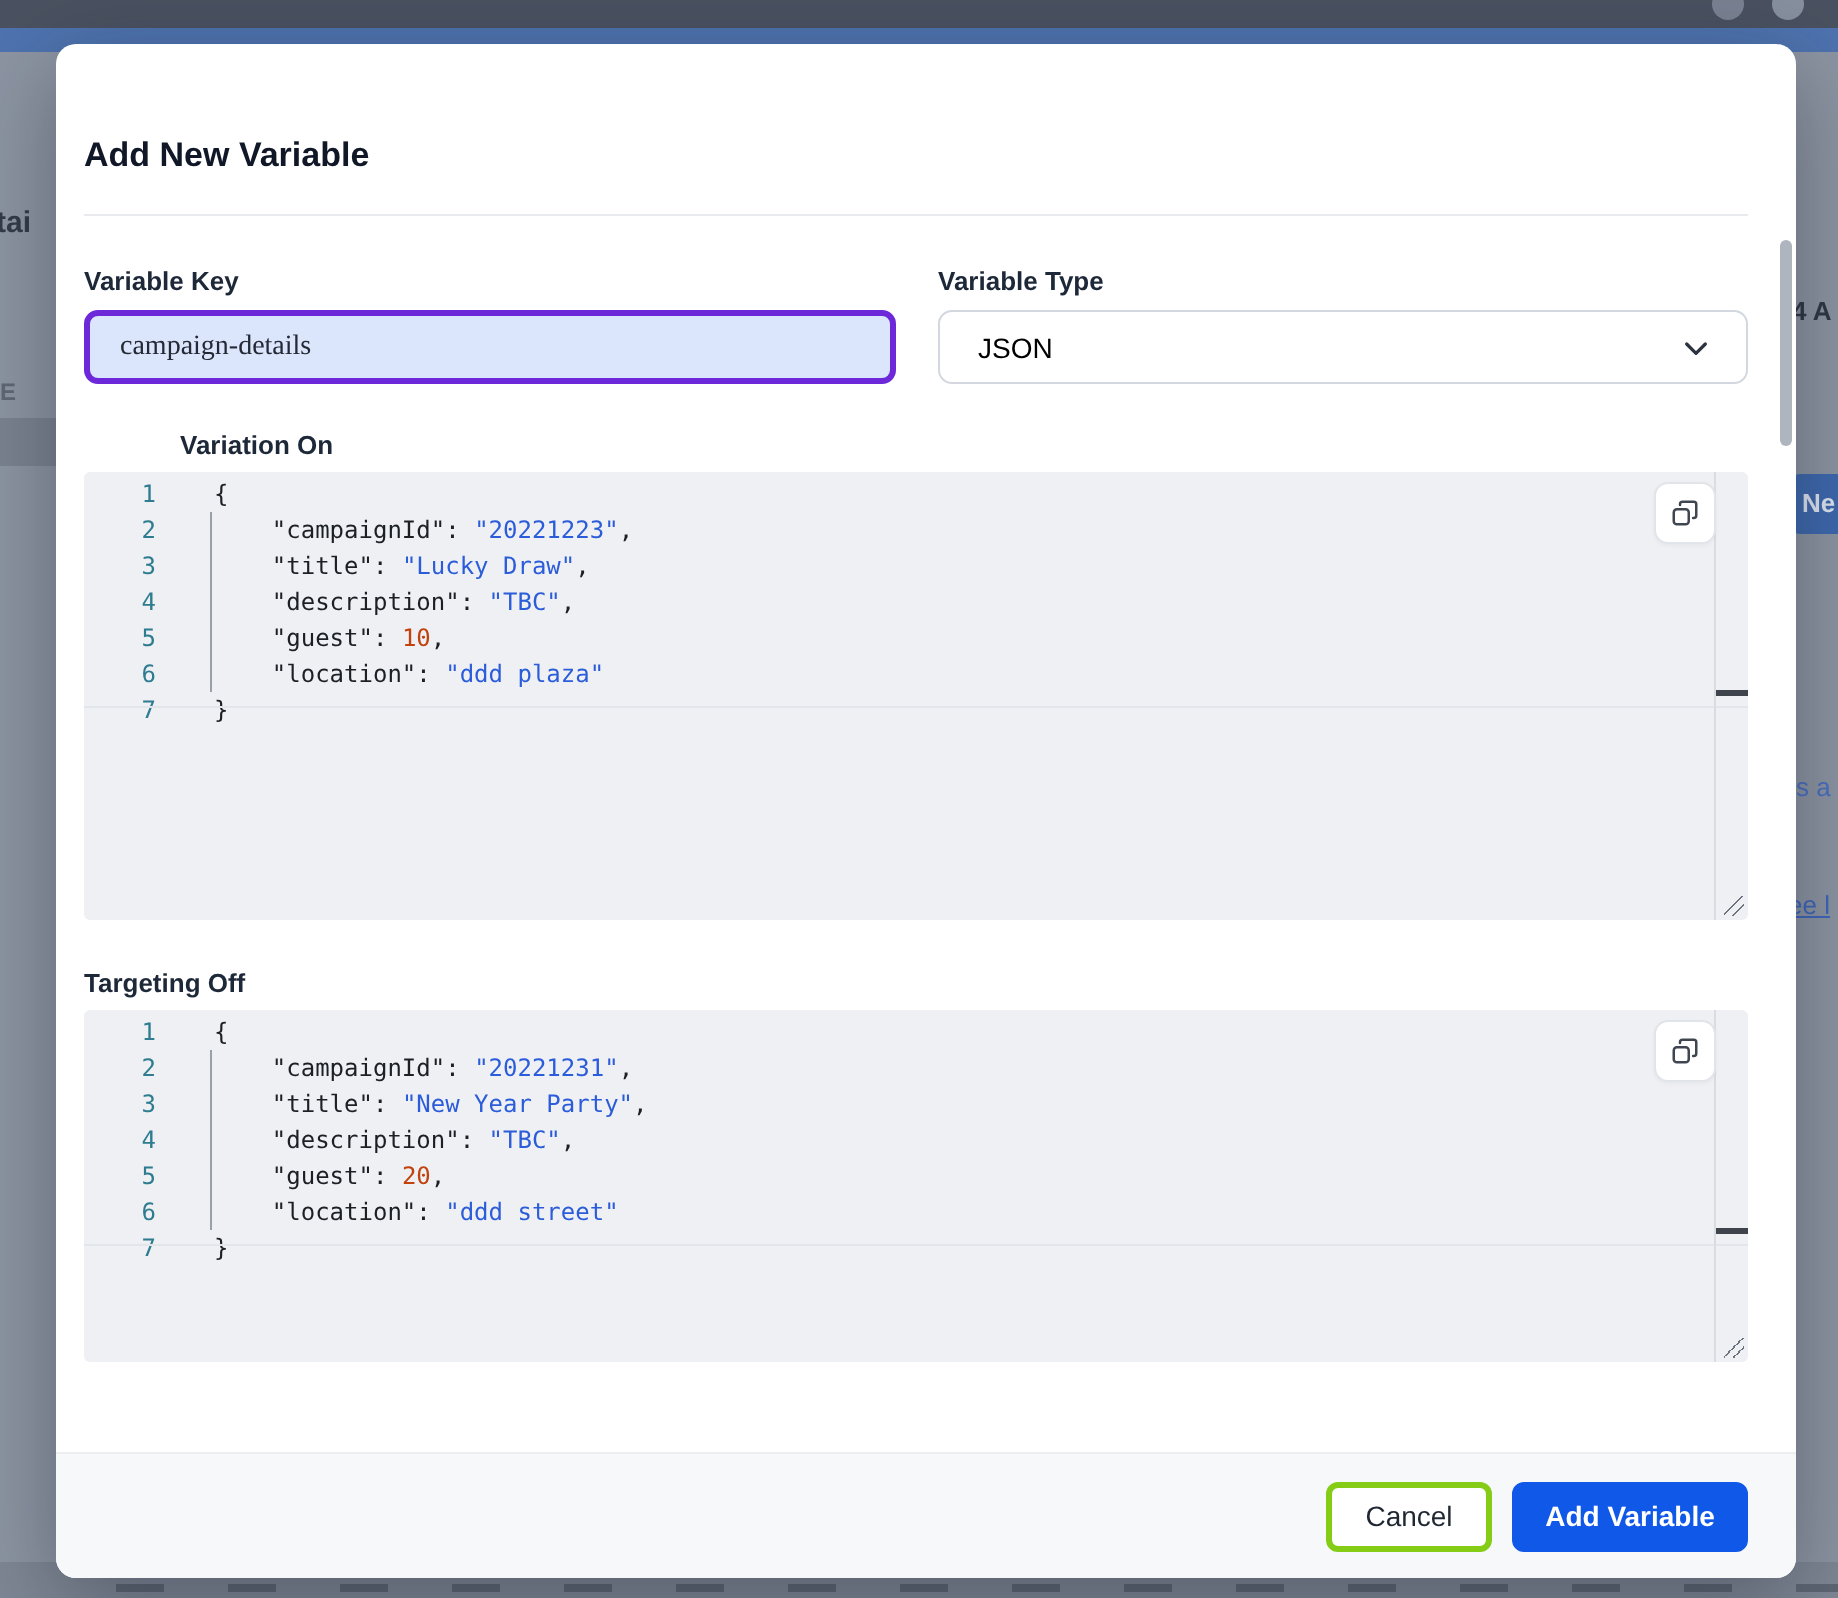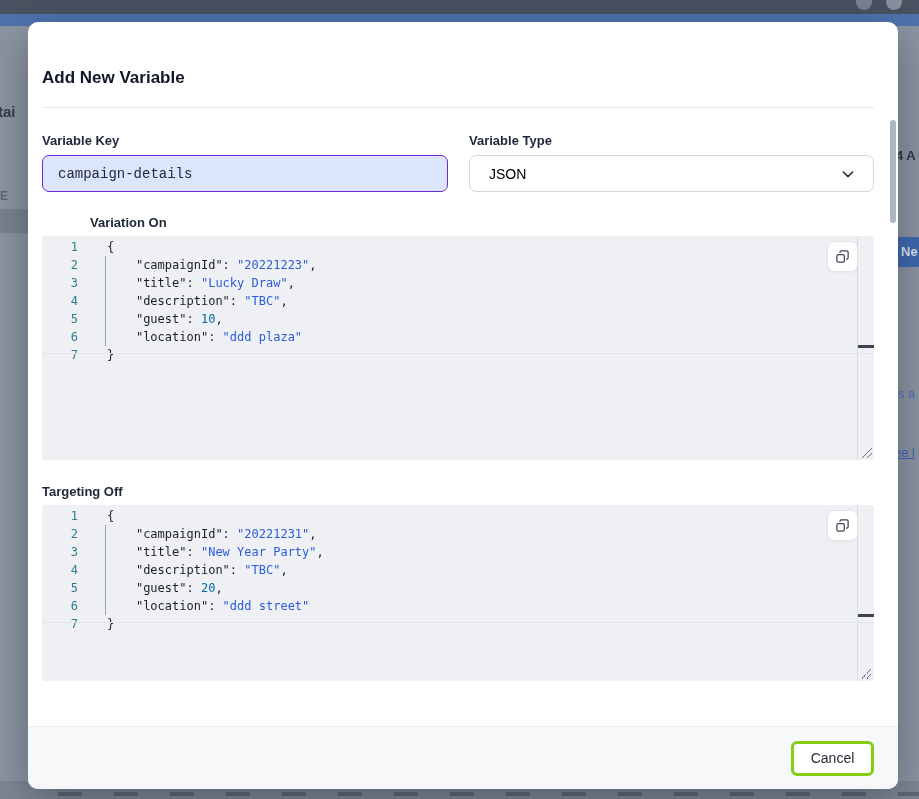--- a/index.html
+++ b/index.html
@@ -28,39 +28,39 @@
     background:repeating-linear-gradient(90deg,#59616e 0,#59616e 24px,transparent 24px,transparent 56px); }
 
   
   .modal { position:absolute; left:28px; top:22px; width:870px; height:767px; background:#ffffff; border-radius:10px; box-shadow:0 12px 45px rgba(20,25,40,.38); z-index:10; }
   .modal-title { position:absolute; left:14px; top:46px; font-size:17px; font-weight:700; color:#101828; }
   .title-divider { position:absolute; left:14px; top:85px; width:832px; height:1px; background:#e8eaee; }
 
   .field-label { position:absolute; font-size:13px; font-weight:600; color:#1d2838; }
   .lab-key { left:14px; top:111px; }
   .lab-type { left:441px; top:111px; }
-  .key-input { position:absolute; left:14px; top:133px; width:406px; height:37px; background:#dbe5fc; border:1px solid #6d28d9; border-radius:7px; padding:0 15px; font-family:Liberation Mono, monospace; font-size:14px; color:#232a36; outline:none; }
+  .key-input { position:absolute; left:14px; top:133px; width:406px; height:37px; background:#dbe5fc; border:3px solid #6d28d9; border-radius:7px; padding:0 15px; font-family:Liberation Serif, serif; font-size:14px; color:#232a36; outline:none; }
   .type-select { position:absolute; left:441px; top:133px; width:405px; height:37px; background:#fff; border:1px solid #d3d8e0; border-radius:7px; padding:0 19px; font-size:14px; color:#000000; display:flex; align-items:center; justify-content:space-between; cursor:pointer; }
   .chev { width:16px; height:16px; margin-right:-2px; }
 
   .lab-von { left:14px; top:193px;margin-left:48px; }
   .lab-voff { left:14px; top:462px; }
 
   
   .editor { position:absolute; left:14px; width:832px; background:#eef0f3; border-radius:3px; font-family:"DejaVu Sans Mono","Liberation Mono",monospace; font-size:12px; line-height:18px; }
   .ed-on { top:214px; height:224px; }
   .ed-off { top:483px; height:176px; }
   .gutter { position:absolute; left:0; top:2px; width:36px; text-align:right; color:#2e7c90; }
   .gutter .ln { height:18px; }
   .code { position:absolute; left:65px; top:2px; right:20px; white-space:pre; color:#1c2025; }
   .cl { height:18px; position:relative; }
   .guide { position:absolute; left:-2px; top:0; height:18px; width:1px; background:#9aa0a9; }
   .t-key,.t-punct,.t-ws { color:#1c2025; }
   .t-string { color:#2b5cd9; }
-  .t-number { color:#0369a1; }
+  .t-number { color:#c2410c; }
   .sep-line { position:absolute; right:16px; top:0; bottom:0; width:1px; background:#d9dce1; }
   .thumb-dash { position:absolute; right:0; top:109px; width:16px; height:3px; background:#3f444c; }
   .content-edge { position:absolute; left:0; right:0; top:117px; height:1px; background:#e2e5e9; }
   .copy-btn { position:absolute; top:5px; right:16px; width:31px; height:31px; background:#fff; border:1px solid #e1e4e9; border-radius:7px; display:flex; align-items:center; justify-content:center; cursor:pointer; box-shadow:0 1px 2px rgba(0,0,0,.04); }
   .resize-grip { position:absolute; right:2px; bottom:2px; width:10px; height:10px; cursor:nwse-resize;
     background:linear-gradient(135deg, transparent 0 45%, #6b7280 45% 50%, transparent 50% 70%, #6b7280 70% 75%, transparent 75%); }
 
   
   .modal-scroll-thumb { position:absolute; right:2px; top:98px; width:6px; height:103px; border-radius:3px; background:#aeb5bf; }
 
@@ -152,14 +152,15 @@
           <path d="M8 5.5V5a2 2 0 0 1 2-2h9a2 2 0 0 1 2 2v9a2 2 0 0 1-2 2h-.5"></path>
         </svg>
     </div>
     <div class="resize-grip"></div>
   </div>
 
   <div class="modal-scroll-thumb"></div>
 
   <div class="modal-footer">
     <button class="btn btn-cancel">Cancel</button>
+    <button class="btn btn-submit">Add Variable</button>
   </div>
 </div>
 
 </body></html>

